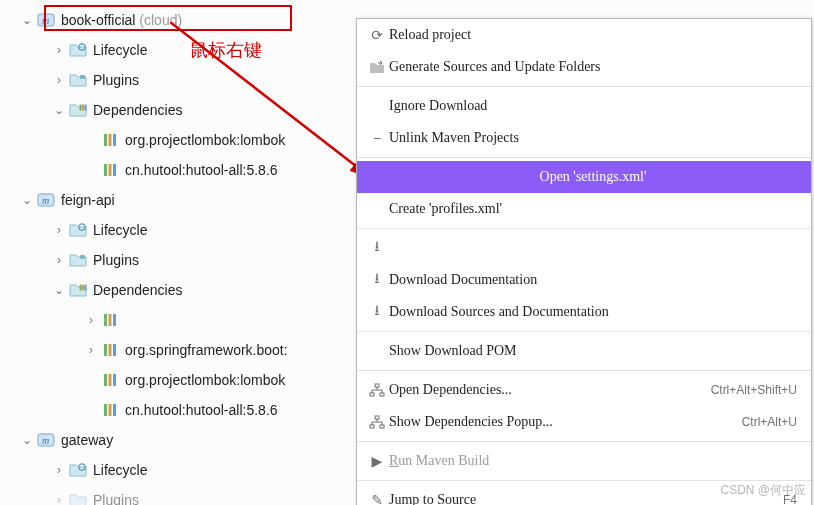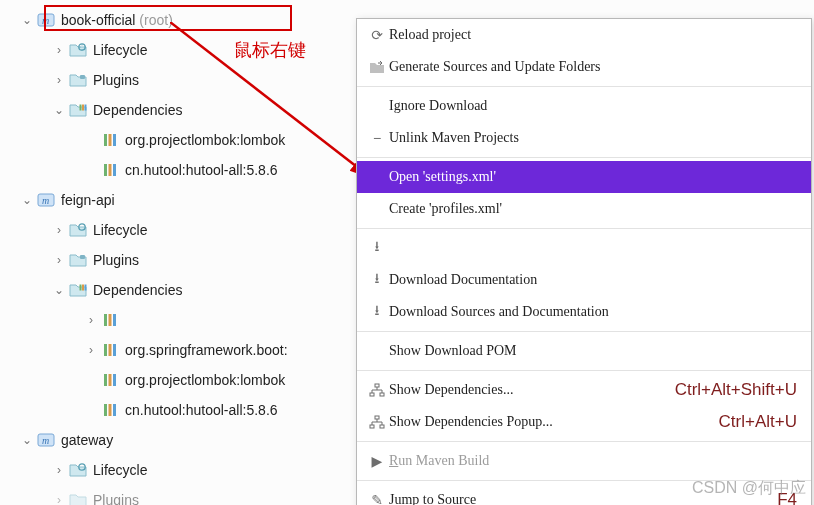--- a/index.html
+++ b/index.html
@@ -53,21 +53,20 @@
     border: 2px solid #d10000;
     left: 44px; top: 5px; width: 248px; height: 26px;
     pointer-events: none;
   }
   .annotation {
     position: absolute;
     color: #d10000;
     font-size: 18px;
     left: 190px; top: 38px;
     font-family: "Microsoft YaHei", sans-serif;
-    margin-left: 44px;
   }
   .arrow {
     position: absolute;
     left: 170px; top: 22px;
     pointer-events: none;
   }
   .context-menu {
     position: absolute;
     left: 356px;
     top: 18px;
@@ -77,61 +76,62 @@
     box-shadow: 2px 2px 8px rgba(0,0,0,.15);
   }
   .menu-item {
     display: flex;
     align-items: center;
     height: 32px;
     padding: 0 14px 0 8px;
     cursor: default;
   }
   .menu-item.selected {
-    background: #6d28d9;
+    background: #8b5cf6;
     color: #fff;
+    text-align: center;
   }
   .menu-item.disabled { color: #9c9c9c; }
   .menu-ico {
     width: 24px;
     display: inline-flex;
     justify-content: center;
     color: #6e6e6e;
   }
   .menu-item.selected .menu-ico { color: #fff; }
   .menu-label { flex: 1; font-family: Liberation Serif, serif; }
-  .menu-shortcut { color: #7f1d1d; font-size: 17px; }
+  .menu-shortcut { color: #737373; font-size: 12px; }
   .menu-sep {
     height: 1px;
     background: #e2e2e2;
     margin: 3px 0;
   }
   .underline-accel { text-decoration: underline; }
   .watermark {
     position: absolute;
     right: 8px; bottom: 6px;
-    font-size: 16px;
+    font-size: 12px;
     color: rgba(120,120,120,.55);
   }
 </style>
 </head>
 <body>
 
 <div class="tree">
 
   <div class="tree-row">
     <span class="indent" style="width:12px"></span>
     <span class="chevron">⌄</span>
     <span class="ico m-module">
       <svg viewBox="0 0 18 18">
           <rect x="1" y="3" width="16" height="12" rx="2" fill="#cfe3f7" stroke="#7aa8d6"></rect>
           <text x="5" y="13" font-size="10" fill="#3a76b6" font-style="italic" font-family="serif">m</text>
         </svg>
     </span>
-    <span class="label"><span>book-official</span> <span class="muted">(root)</span></span>
+    <span class="label"><span>book-official</span> <span class="muted">(cloud)</span></span>
   </div>
 
   <div class="tree-row">
     <span class="indent" style="width:44px"></span>
     <span class="chevron">›</span>
     <span class="ico folder">
       <svg viewBox="0 0 18 16">
           <path d="M1 3h6l2 2h8v9H1z" fill="#cfe8ef" stroke="#8abccb"></path>
           <circle cx="13" cy="5" r="3.2" fill="none" stroke="#5aa0b4" stroke-width="1.3"></circle>
           <path d="M13 3.4v-1M13 7.6v1M11.4 5h-1M15.6 5h1" stroke="#5aa0b4"></path>
@@ -392,21 +392,21 @@
   <div class="menu-sep"></div>
   <div class="menu-item">
     <span class="menu-ico">
       <svg width="16" height="14" viewBox="0 0 16 14">
           <rect x="6" y="1" width="4" height="3" fill="none" stroke="#6e6e6e"></rect>
           <rect x="1" y="10" width="4" height="3" fill="none" stroke="#6e6e6e"></rect>
           <rect x="11" y="10" width="4" height="3" fill="none" stroke="#6e6e6e"></rect>
           <path d="M8 4v3M8 7H3v3M8 7h5v3" stroke="#6e6e6e" fill="none"></path>
         </svg>
     </span>
-    <span class="menu-label">Show Dependencies...</span>
+    <span class="menu-label">Open Dependencies...</span>
     <span class="menu-shortcut">Ctrl+Alt+Shift+U</span>
   </div>
   <div class="menu-item">
     <span class="menu-ico">
       <svg width="16" height="14" viewBox="0 0 16 14">
           <rect x="6" y="1" width="4" height="3" fill="none" stroke="#6e6e6e"></rect>
           <rect x="1" y="10" width="4" height="3" fill="none" stroke="#6e6e6e"></rect>
           <rect x="11" y="10" width="4" height="3" fill="none" stroke="#6e6e6e"></rect>
           <path d="M8 4v3M8 7H3v3M8 7h5v3" stroke="#6e6e6e" fill="none"></path>
         </svg>

